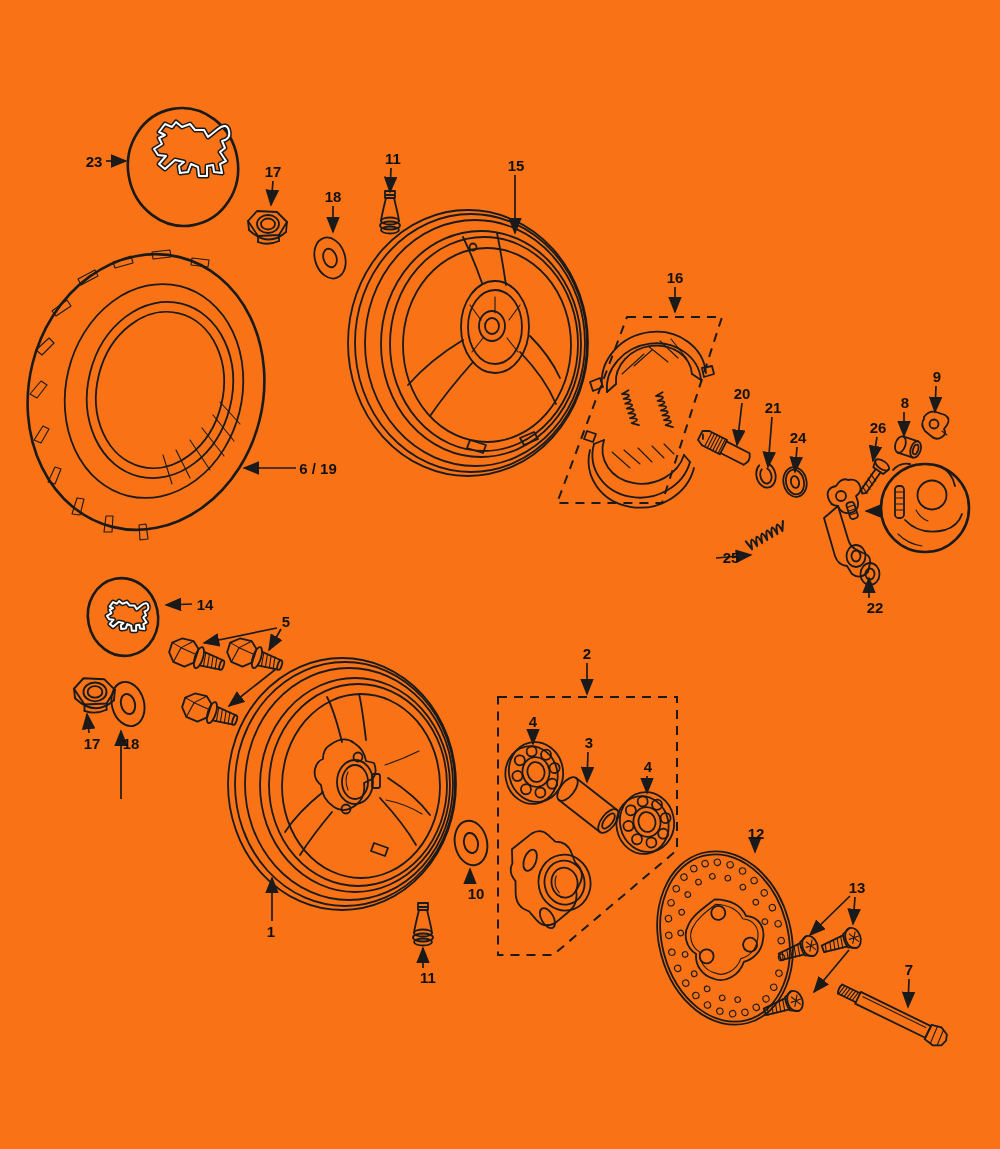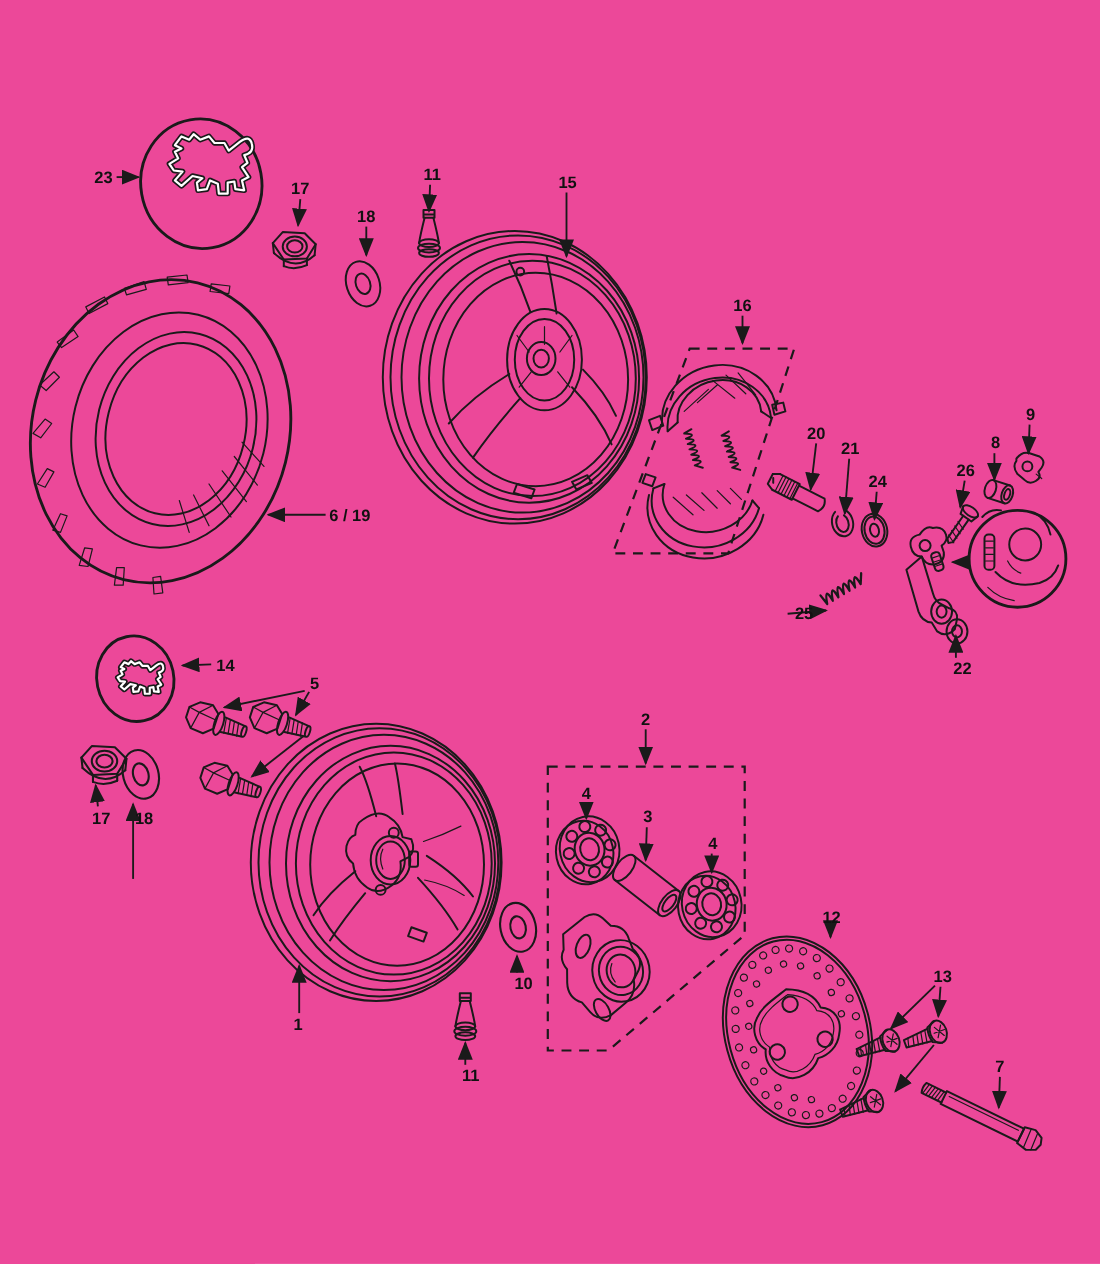--- a/index.html
+++ b/index.html
@@ -1,16 +1,16 @@
 <!DOCTYPE html>
 <html><head>
 <meta charset="utf-8">
 <style>
   html,body{margin:0;padding:0;background:#ffffff;}
-  .stage{width:1000px;height:1149px;position:relative;background:#ec4899;overflow:hidden;}
+  .stage{width:1000px;height:1149px;position:relative;background:#f97316;overflow:hidden;}
   svg{display:block;}
   .ln{fill:none;stroke:#1a1a1a;stroke-width:1.8;stroke-linecap:round;stroke-linejoin:round;}
   .ln2{fill:none;stroke:#1a1a1a;stroke-width:2.6;stroke-linecap:round;stroke-linejoin:round;}
   .thin{fill:none;stroke:#1a1a1a;stroke-width:1.1;stroke-linecap:round;stroke-linejoin:round;}
   .dash{fill:none;stroke:#1a1a1a;stroke-width:2;stroke-dasharray:9 7;stroke-linejoin:miter;}
   .lion-outer{fill:none;stroke:#1a1a1a;stroke-width:5;stroke-linejoin:round;stroke-linecap:round;}
   .lion-inner{fill:none;stroke:#ffffff;stroke-width:2;stroke-linejoin:round;stroke-linecap:round;}
   .leader{stroke:#1a1a1a;stroke-width:1.7;fill:none;}
   text.callout{font:bold 15px "Liberation Sans","DejaVu Sans",sans-serif;fill:#111;}
 </style>

